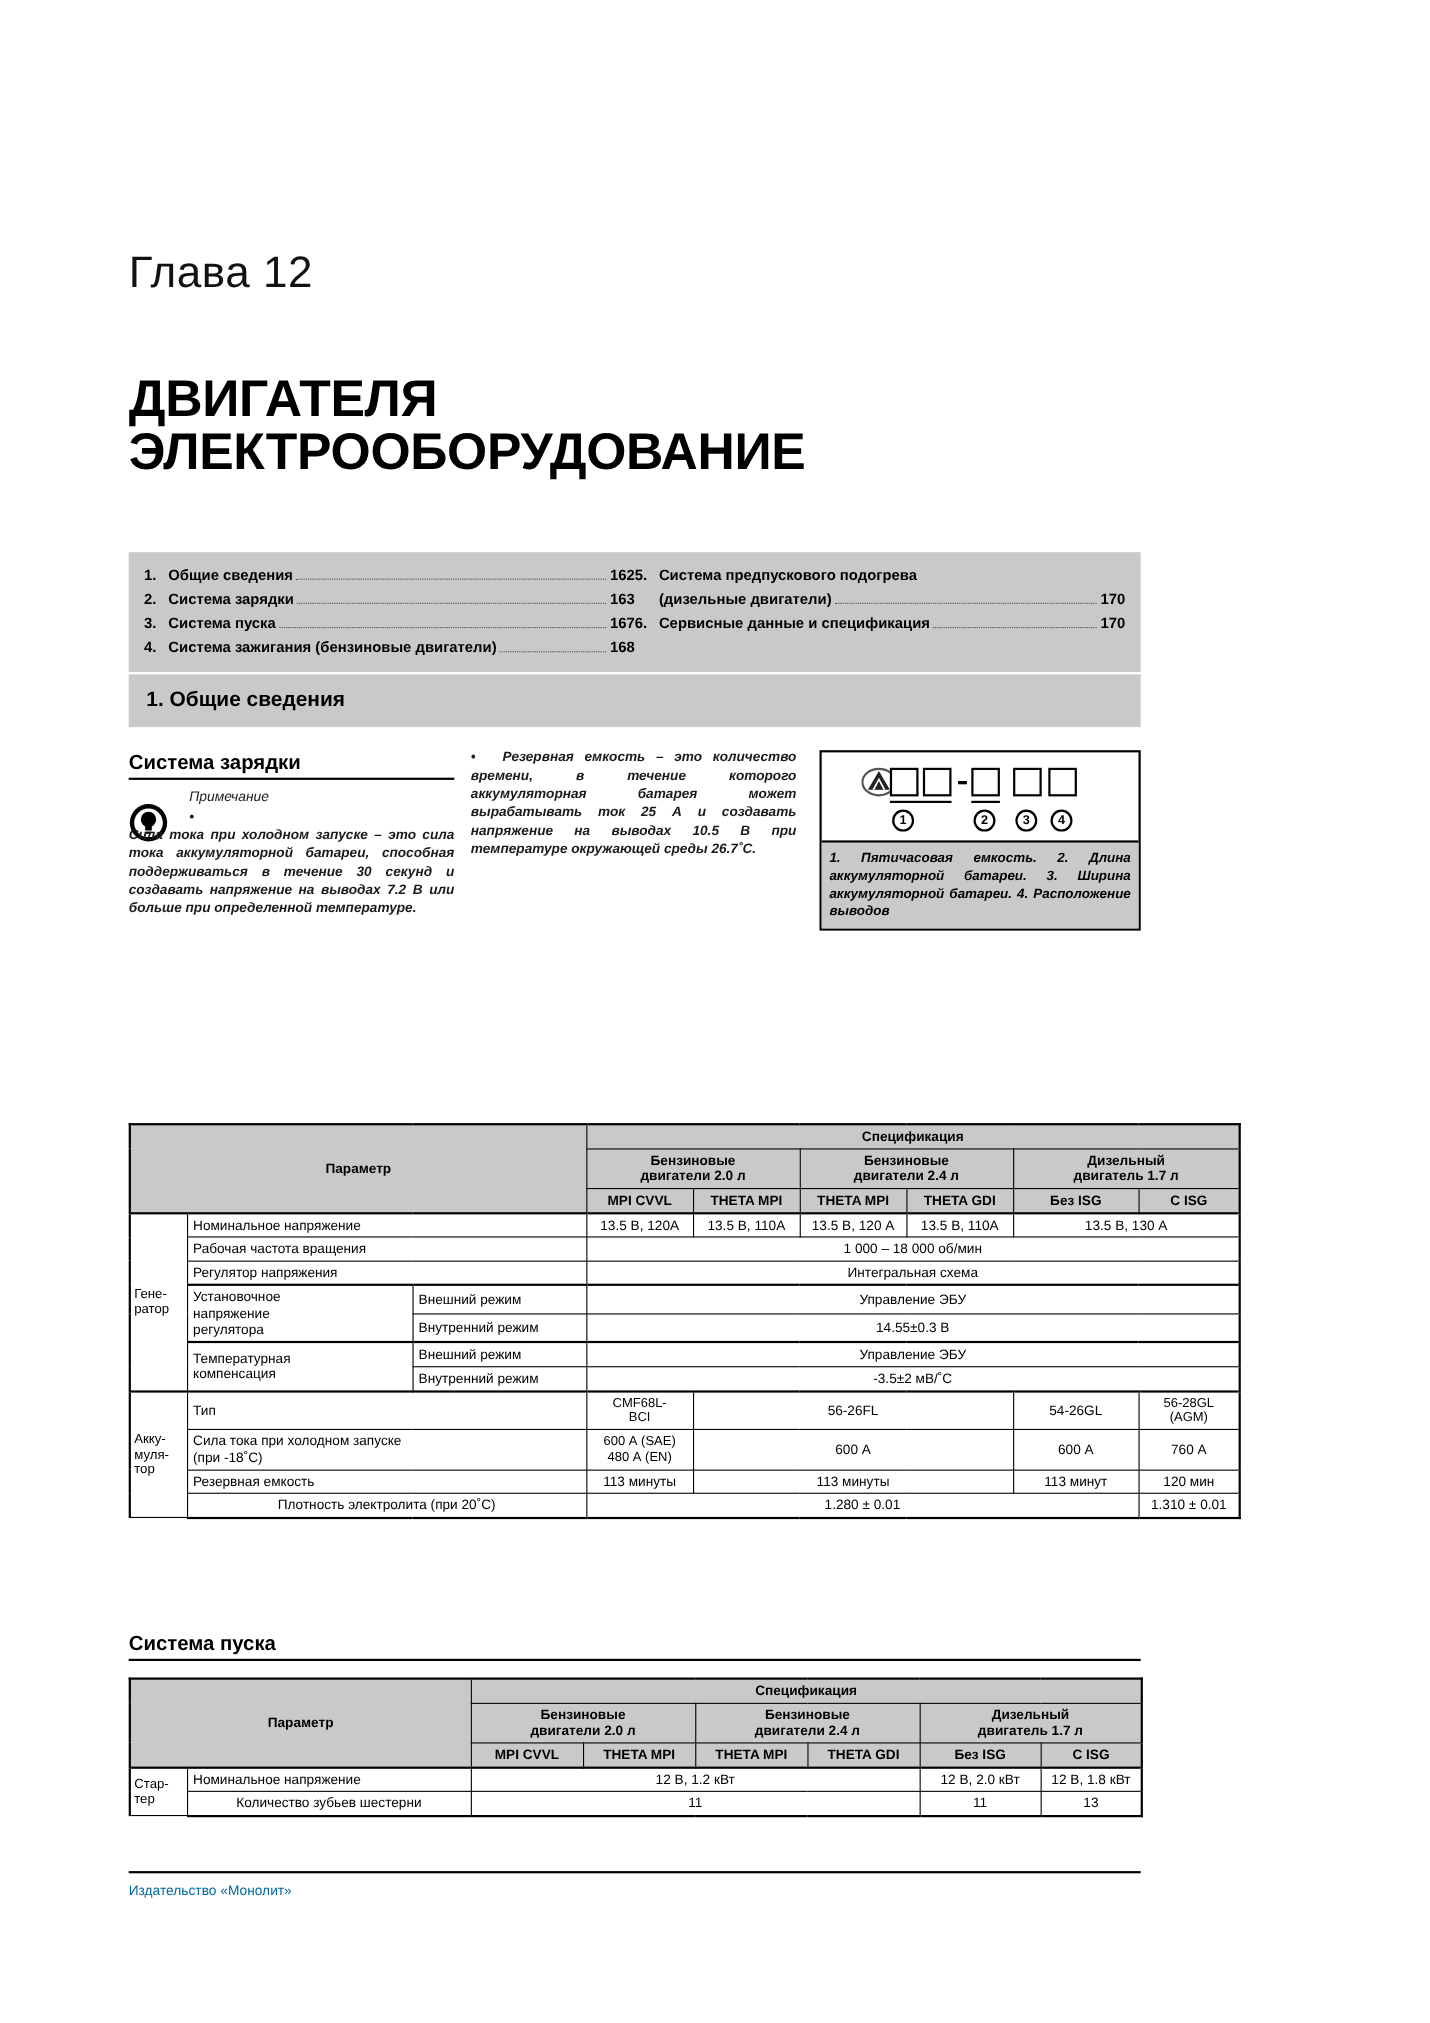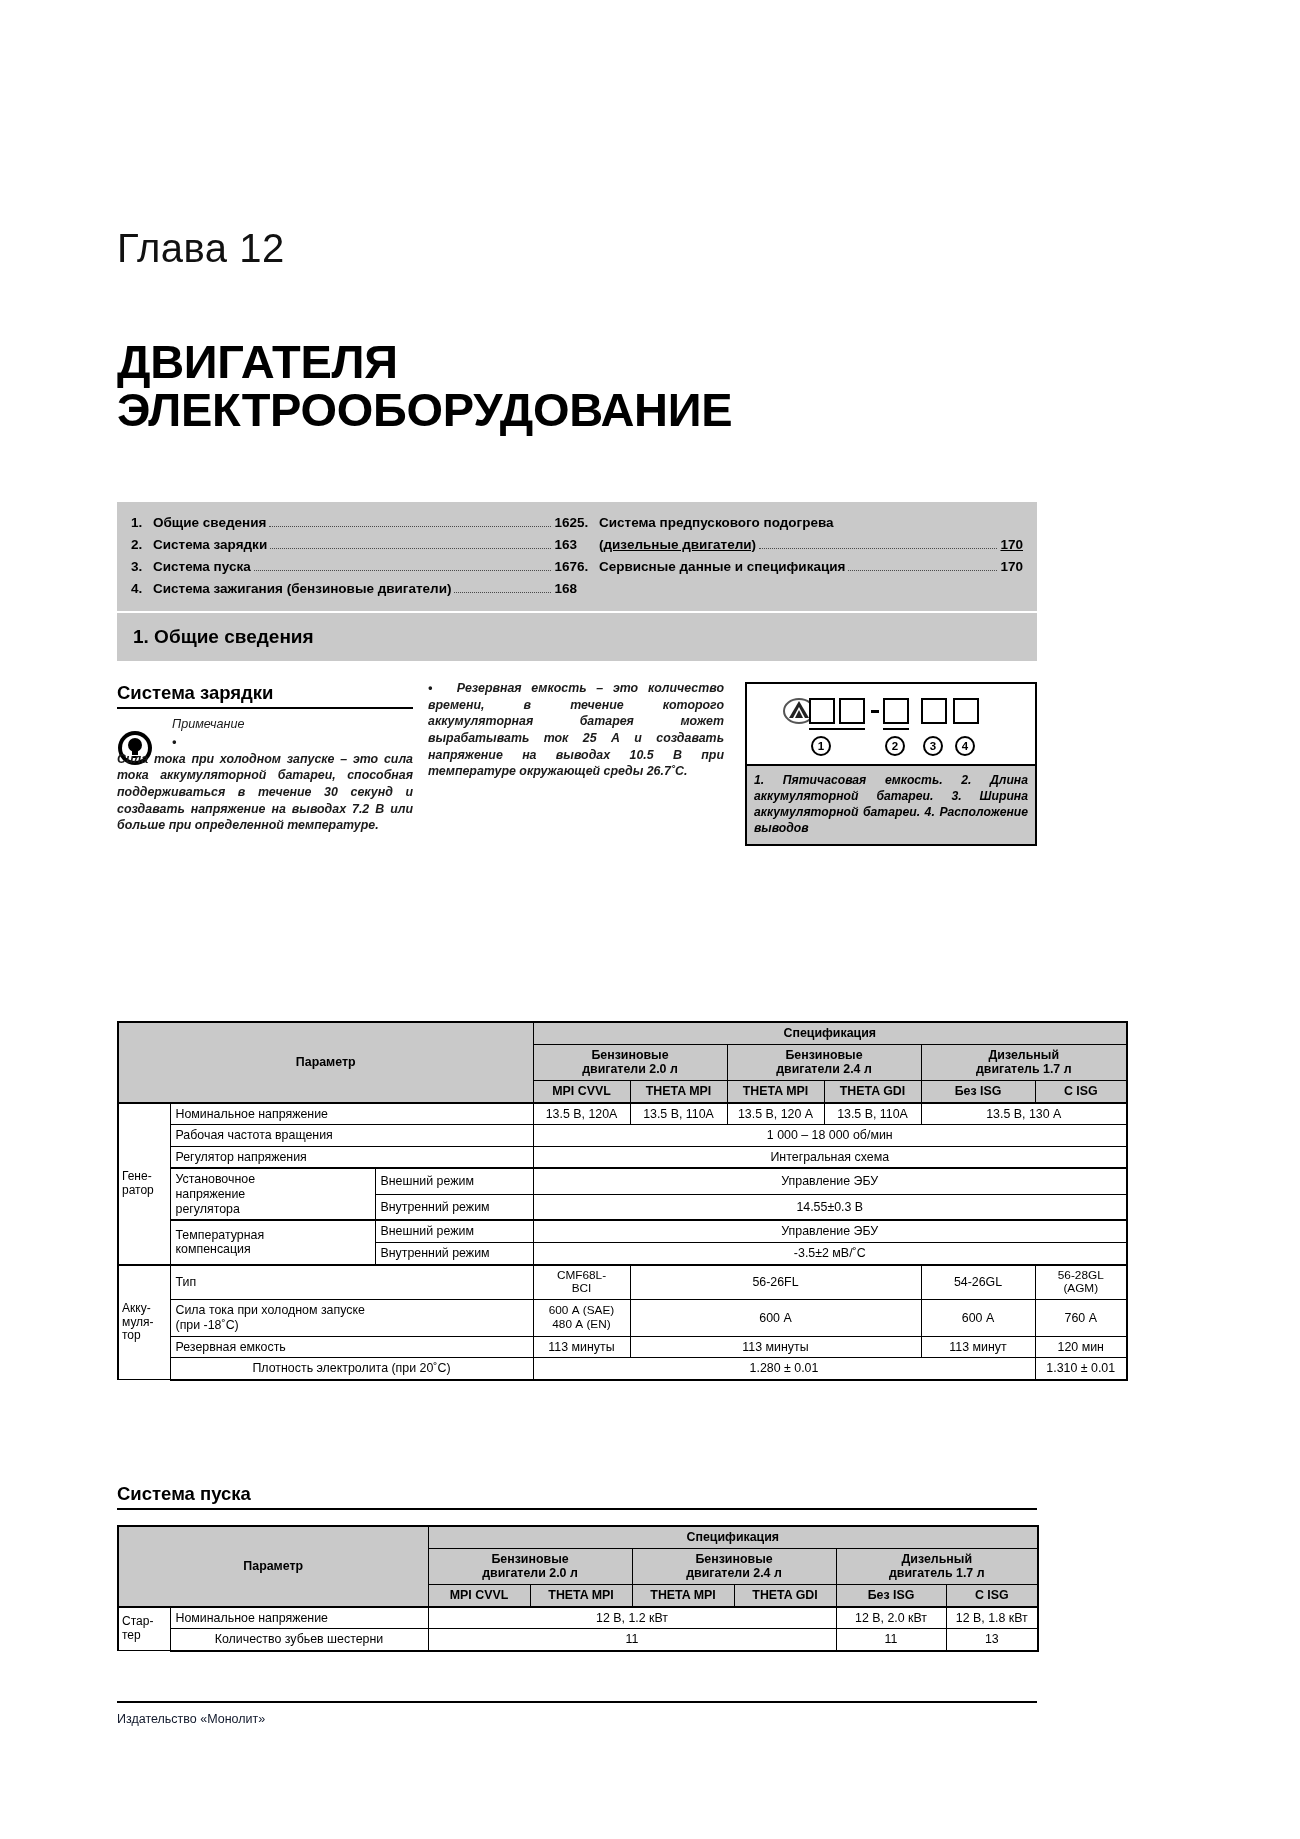--- a/index.html
+++ b/index.html
@@ -67,21 +67,21 @@
   }
   .toc-num { width: 22px; flex: 0 0 22px; }
   .toc-label { flex: 0 0 auto; }
   .toc-dots {
     flex: 1 1 auto;
     border-bottom: 1.5px dotted #4a4a4a;
     margin: 0 3px 4px 3px;
     min-width: 8px;
   }
   .toc-page { flex: 0 0 auto; text-align: right; }
-  .toc-sub { padding-left: 22px; text-decoration: underline; }
+  .toc-sub { padding-left: 22px; }
 
   
   .section-bar {
     position: absolute;
     left: 117px;
     top: 613px;
     width: 920px;
     height: 48px;
     background: #c9c9c9;
     display: flex;
@@ -246,21 +246,21 @@
     top: 1701px;
     width: 920px;
     border-top: 2px solid #000;
   }
   .footer-text {
     position: absolute;
     left: 117px;
     top: 1712px;
     font-size: 12.5px;
     font-weight: 400;
-    color: #0f172a;
+    color: #0369a1;
   }
 </style>
 </head>
 <body>
 
 <div class="page">
 
   <div class="chapter-label">Глава 12</div>
 
   <div class="chapter-title">

